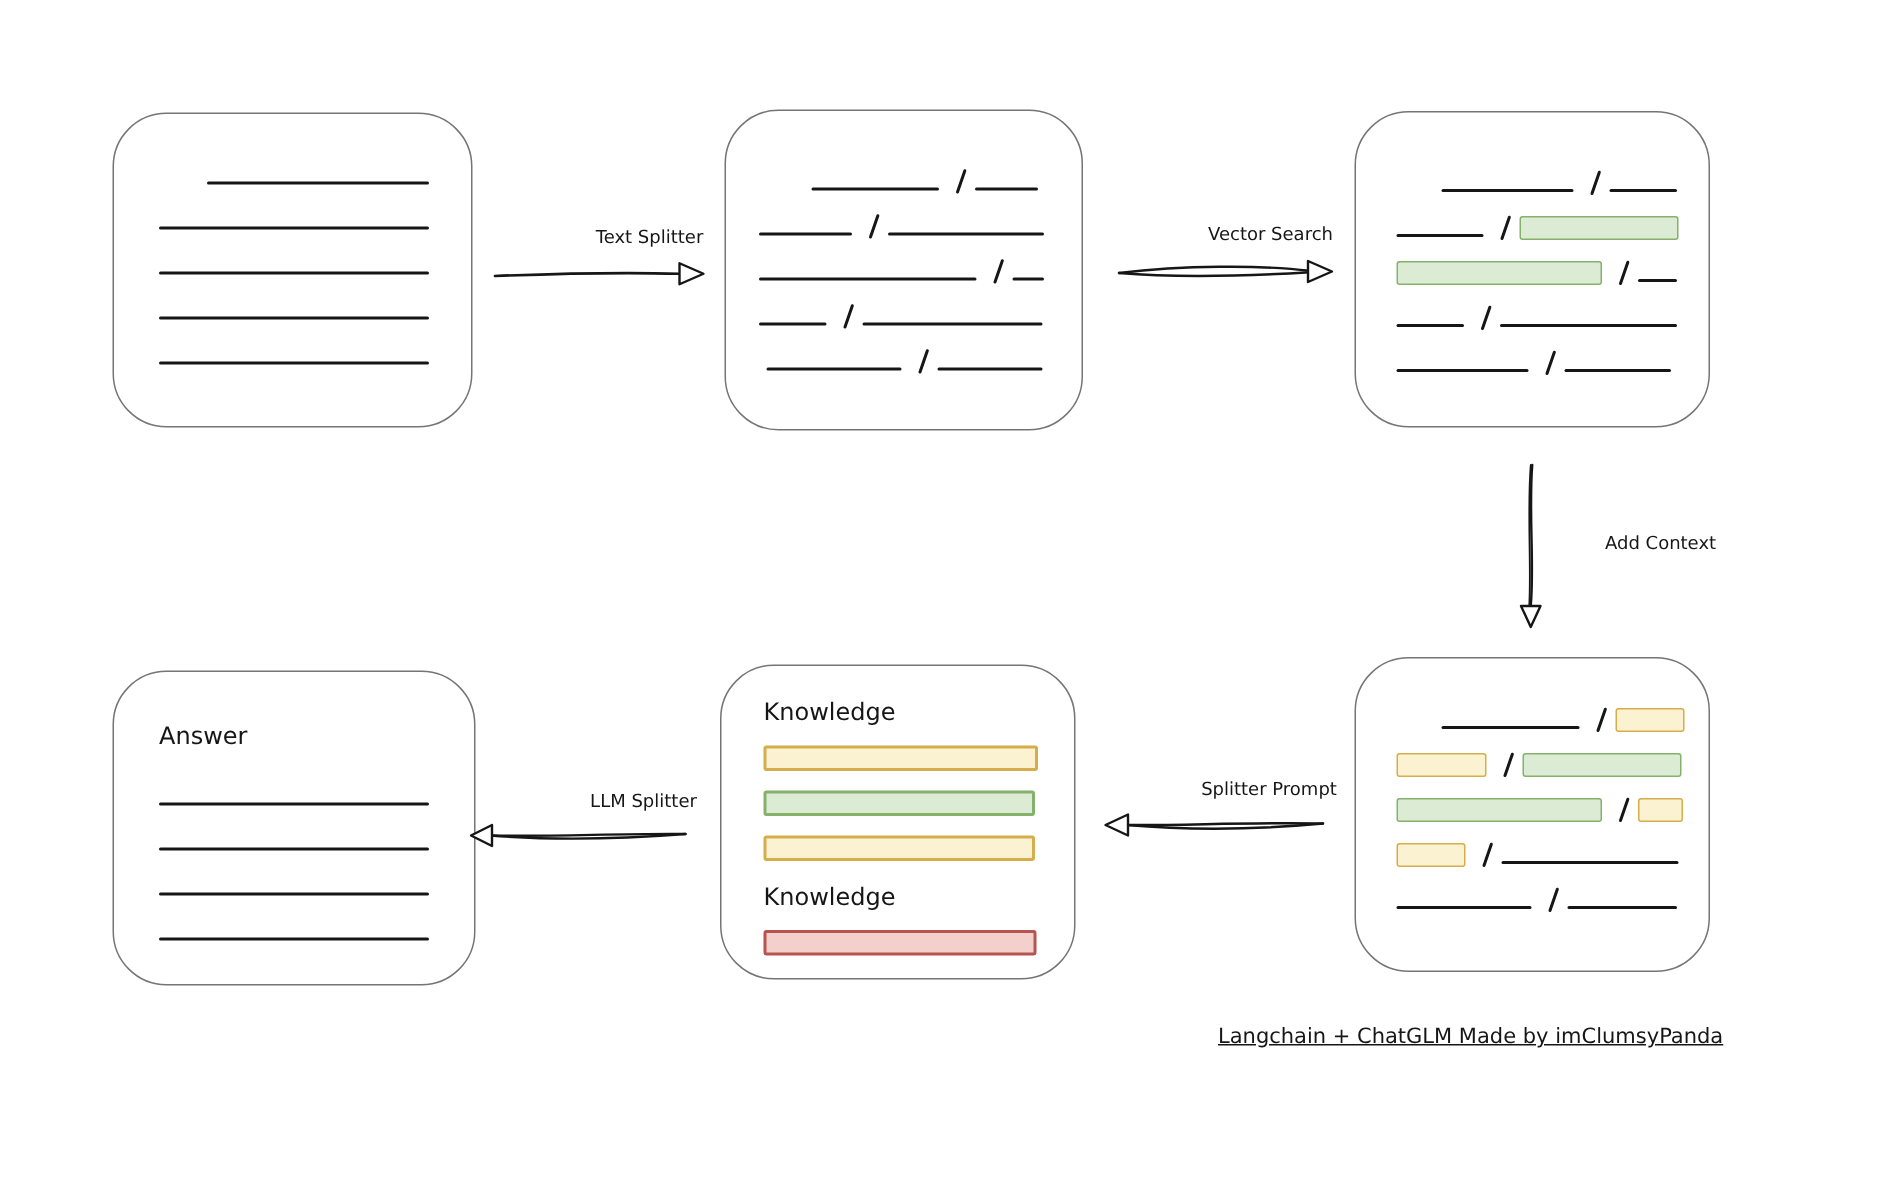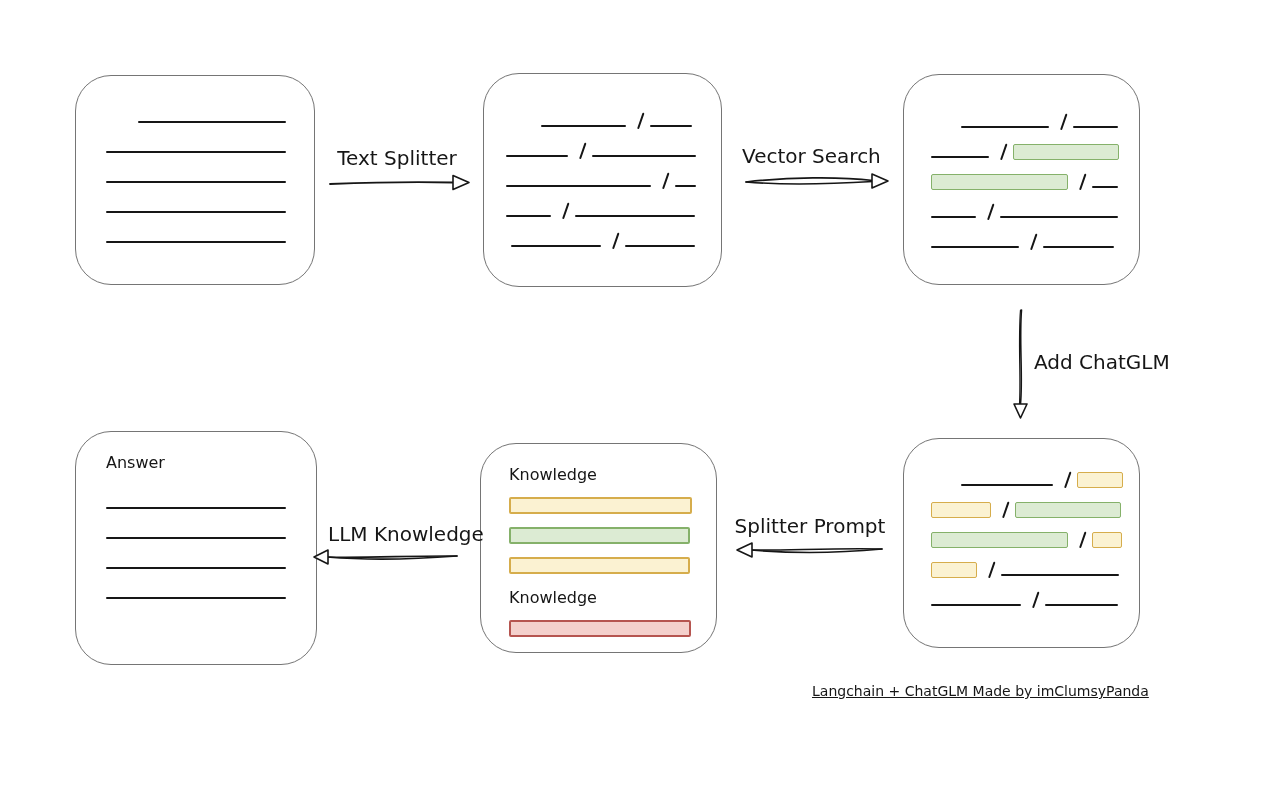--- a/index.html
+++ b/index.html
@@ -11,21 +11,21 @@
   
   .sketch-box{
     position:absolute;background:#ffffff;border:1.6px solid #757575;
     border-radius:36px;box-sizing:border-box;
   }
   .box-source   {left:75px;  top:75px;  width:240px;height:210px;padding:32px 0 0 30px;}
   .box-split    {left:483px; top:73px;  width:239px;height:214px;padding:38px 0 0 22px;}
   .box-vector   {left:903px; top:74px;  width:237px;height:211px;padding:38px 0 0 27px;}
   .box-context  {left:903px; top:438px; width:237px;height:210px;padding:32px 0 0 27px;}
   .box-prompt   {left:480px; top:443px; width:237px;height:210px;padding:20px 0 0 28px;}
-  .box-answer   {left:75px;  top:431px; width:242px;height:234px;padding:20px 0 0 30px;}
+  .box-answer   {left:75px;  top:447px; width:242px;height:210px;padding:32px 0 0 30px;}
 
   
   .seg-row{display:flex;align-items:flex-end;height:17px;margin-bottom:13px;gap:7px;}
   .seg-line{display:block;height:2px;background:var(--ink);border-radius:1px;margin-bottom:2px;}
   .seg-slash{
     display:block;width:2.4px;height:17px;background:var(--ink);border-radius:1px;
     transform:rotate(19deg);transform-origin:50% 100%;margin:0 4px;
   }
   .seg-chip{display:block;height:16px;border-radius:2px;box-sizing:border-box;}
   .seg-chip.green  {background:var(--green-fill); border:1.5px solid var(--green-border);}
@@ -35,21 +35,21 @@
   .box-title{font-size:16px;line-height:21px;margin:0;}
   .bar{height:17px;border-radius:2px;box-sizing:border-box;margin-bottom:13px;}
   .bar.yellow{background:var(--yellow-fill);border:2px solid var(--yellow-border);}
   .bar.green {background:var(--green-fill); border:2px solid var(--green-border);}
   .bar.red   {background:var(--red-fill);   border:2px solid var(--red-border);}
   .bars{margin-top:12px;}
   .q-title{margin-top:12px;}
   .answer-rows{margin-top:21px;}
 
   
-  .flow-label{position:absolute;font-size:20px;line-height:20px;text-align:center;white-space:nowrap;}
+  .flow-label{position:absolute;font-size:12px;line-height:20px;text-align:center;white-space:nowrap;margin-left:36px;}
   .lbl-text-splitter  {left:330px;top:148px;width:134px;}
   .lbl-vector-search  {left:742px;top:146px;width:138px;}
   .lbl-add-context    {left:1034px;top:352px;width:130px;text-align:left;}
   .lbl-generate-prompt{left:734px;top:516px;width:152px;}
   .lbl-llm-response   {left:328px;top:524px;width:130px;}
 
   .arrow{position:absolute;}
   .arr-ts{left:326px;top:170px;}
   .arr-vs{left:740px;top:168px;}
   .arr-ac{left:1006px;top:306px;}
@@ -191,23 +191,23 @@
           <span class="seg-line" style="width: 180px;"></span>
         </div>
         <div class="seg-row">
           <span class="seg-line" style="width: 180px;"></span>
         </div>
       </div>
   </div>
 
   <div class="flow-label lbl-text-splitter">Text Splitter</div>
   <div class="flow-label lbl-vector-search">Vector Search</div>
-  <div class="flow-label lbl-add-context">Add ChatGLM</div>
+  <div class="flow-label lbl-add-context">Add Context</div>
   <div class="flow-label lbl-generate-prompt">Splitter Prompt</div>
-  <div class="flow-label lbl-llm-response">LLM Knowledge</div>
+  <div class="flow-label lbl-llm-response">LLM Splitter</div>
 
   <svg class="arrow arr-ts" width="145" height="26" viewBox="0 0 145 26">
     <path d="M4 14 C 42 12.5, 92 11.5, 127 12.5" fill="none" stroke="#161616" stroke-width="1.8" stroke-linecap="round"></path>
     <polygon points="127,5.5 143,12.5 127,19.5" fill="#ffffff" stroke="#161616" stroke-width="1.6" stroke-linejoin="round"></polygon>
   </svg>
 
   <svg class="arrow arr-vs" width="150" height="26" viewBox="0 0 150 26">
     <path d="M6 14 C 48 9, 100 8.5, 133 12.5" fill="none" stroke="#161616" stroke-width="1.6" stroke-linecap="round"></path>
     <path d="M6 14 C 48 17.5, 100 15.5, 133 13.5" fill="none" stroke="#161616" stroke-width="1.6" stroke-linecap="round"></path>
     <polygon points="132,6 148,13 132,20" fill="#ffffff" stroke="#161616" stroke-width="1.6" stroke-linejoin="round"></polygon>

